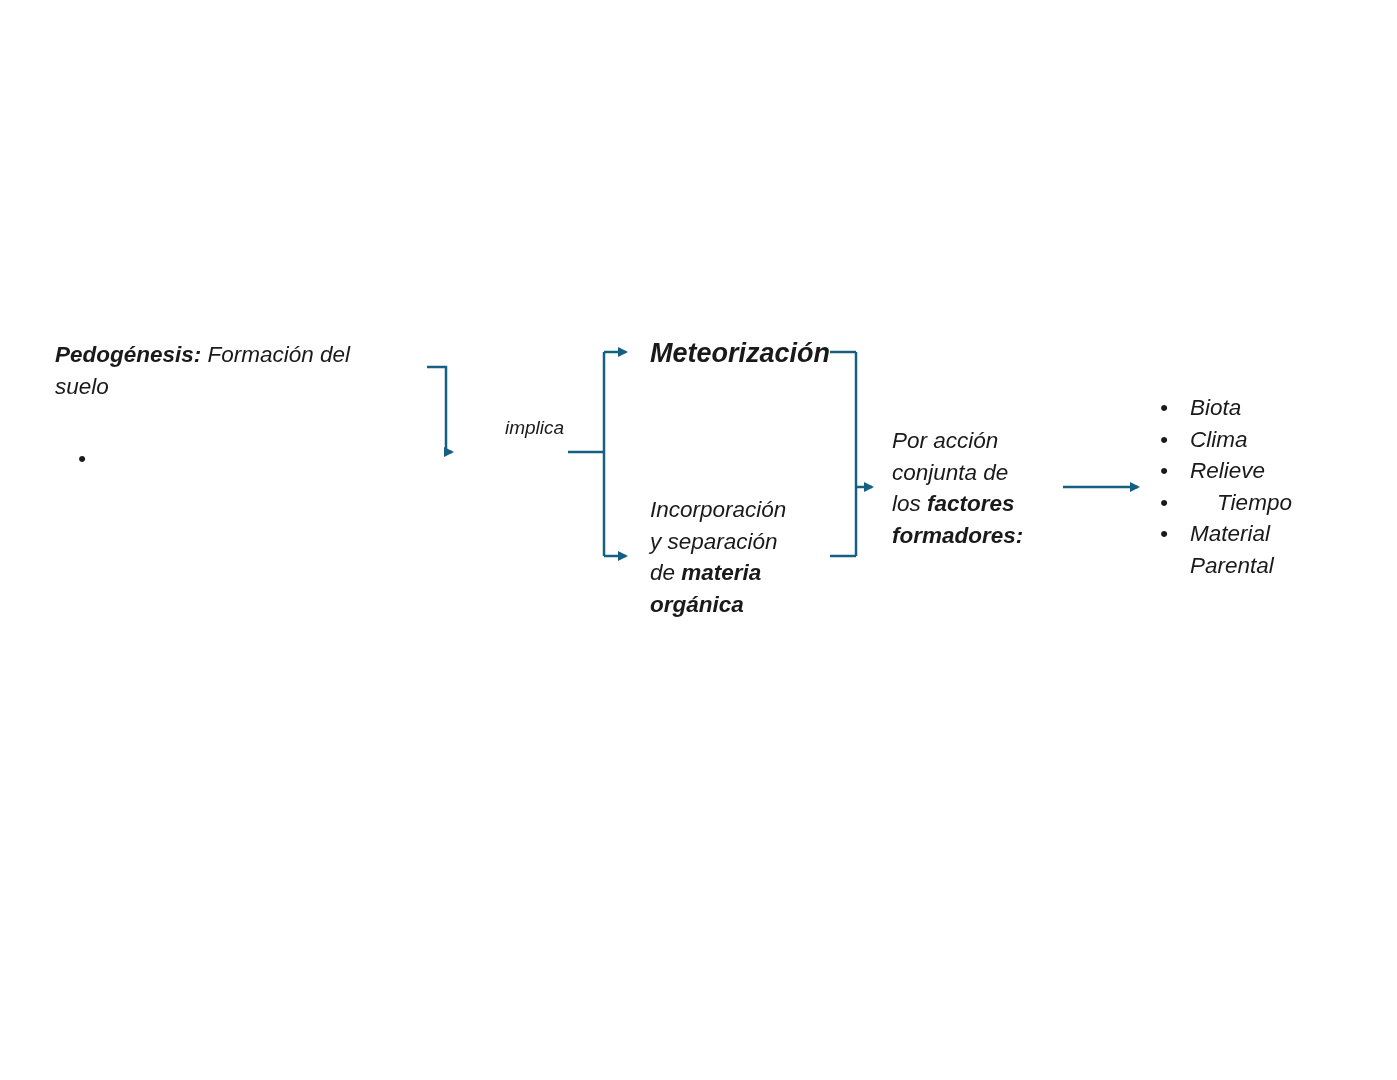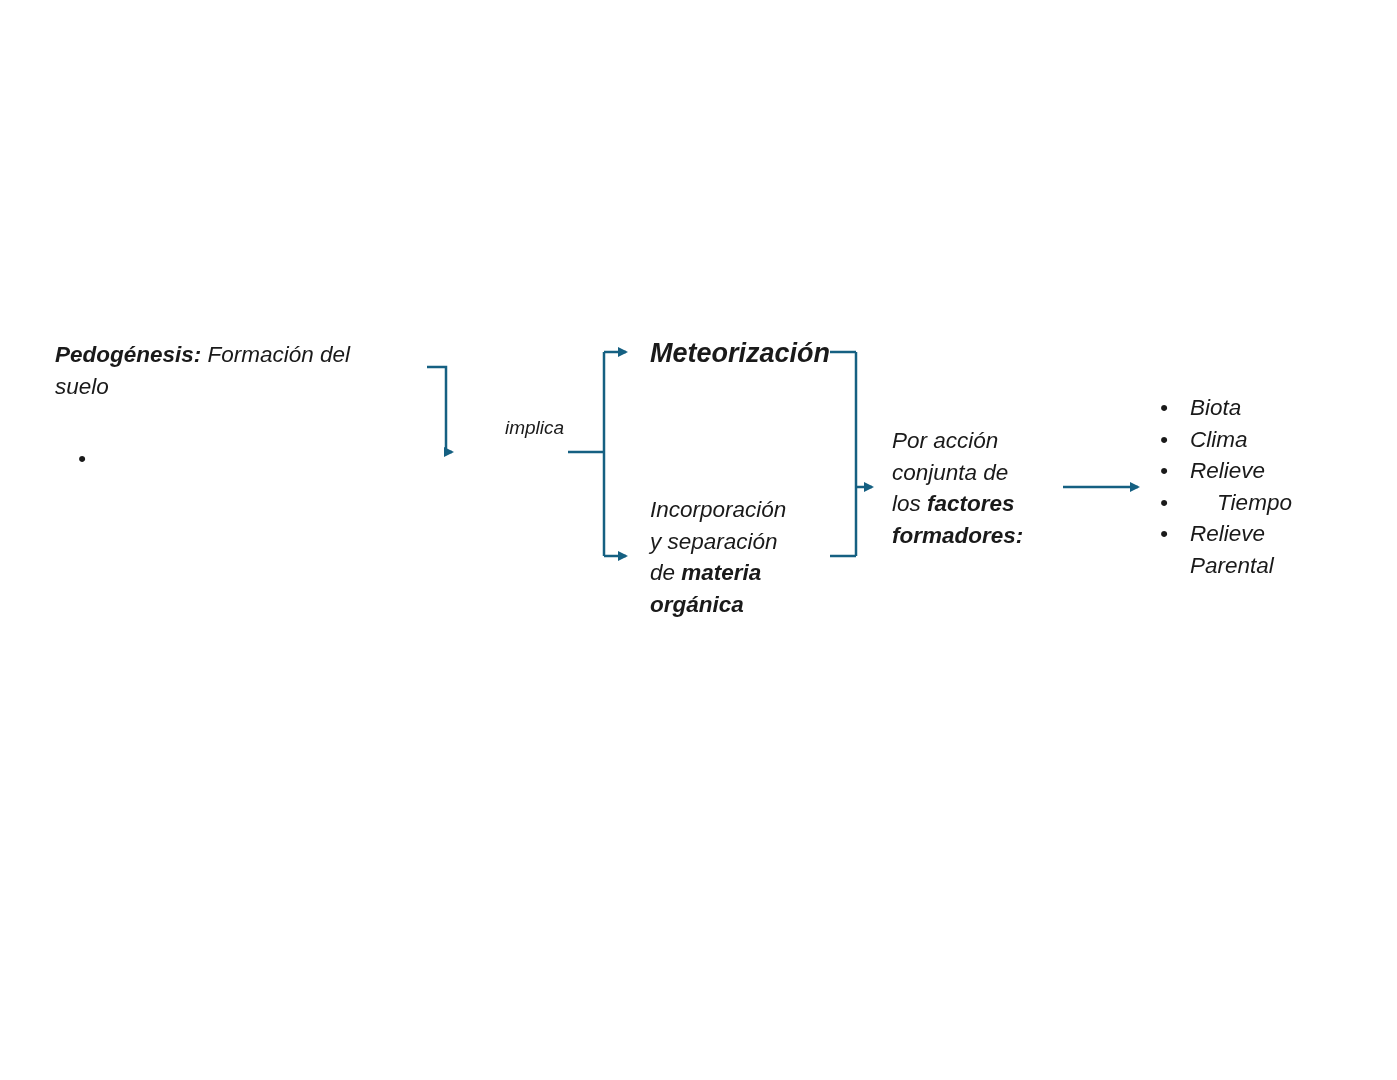--- a/index.html
+++ b/index.html
@@ -130,17 +130,17 @@
     <li class="factor-item">
       <span class="bullet-col">•</span>
       <span class="factor-text">Relieve</span>
     </li>
     <li class="factor-item">
       <span class="bullet-col">•</span>
       <span class="factor-text">Tiempo</span>
     </li>
     <li class="factor-item">
       <span class="bullet-col">•</span>
-      <span class="factor-text">Relieve Parental</span>
+      <span class="factor-text">Material Parental</span>
     </li>
   </ul>
 
 </div>
 
 </body></html>

